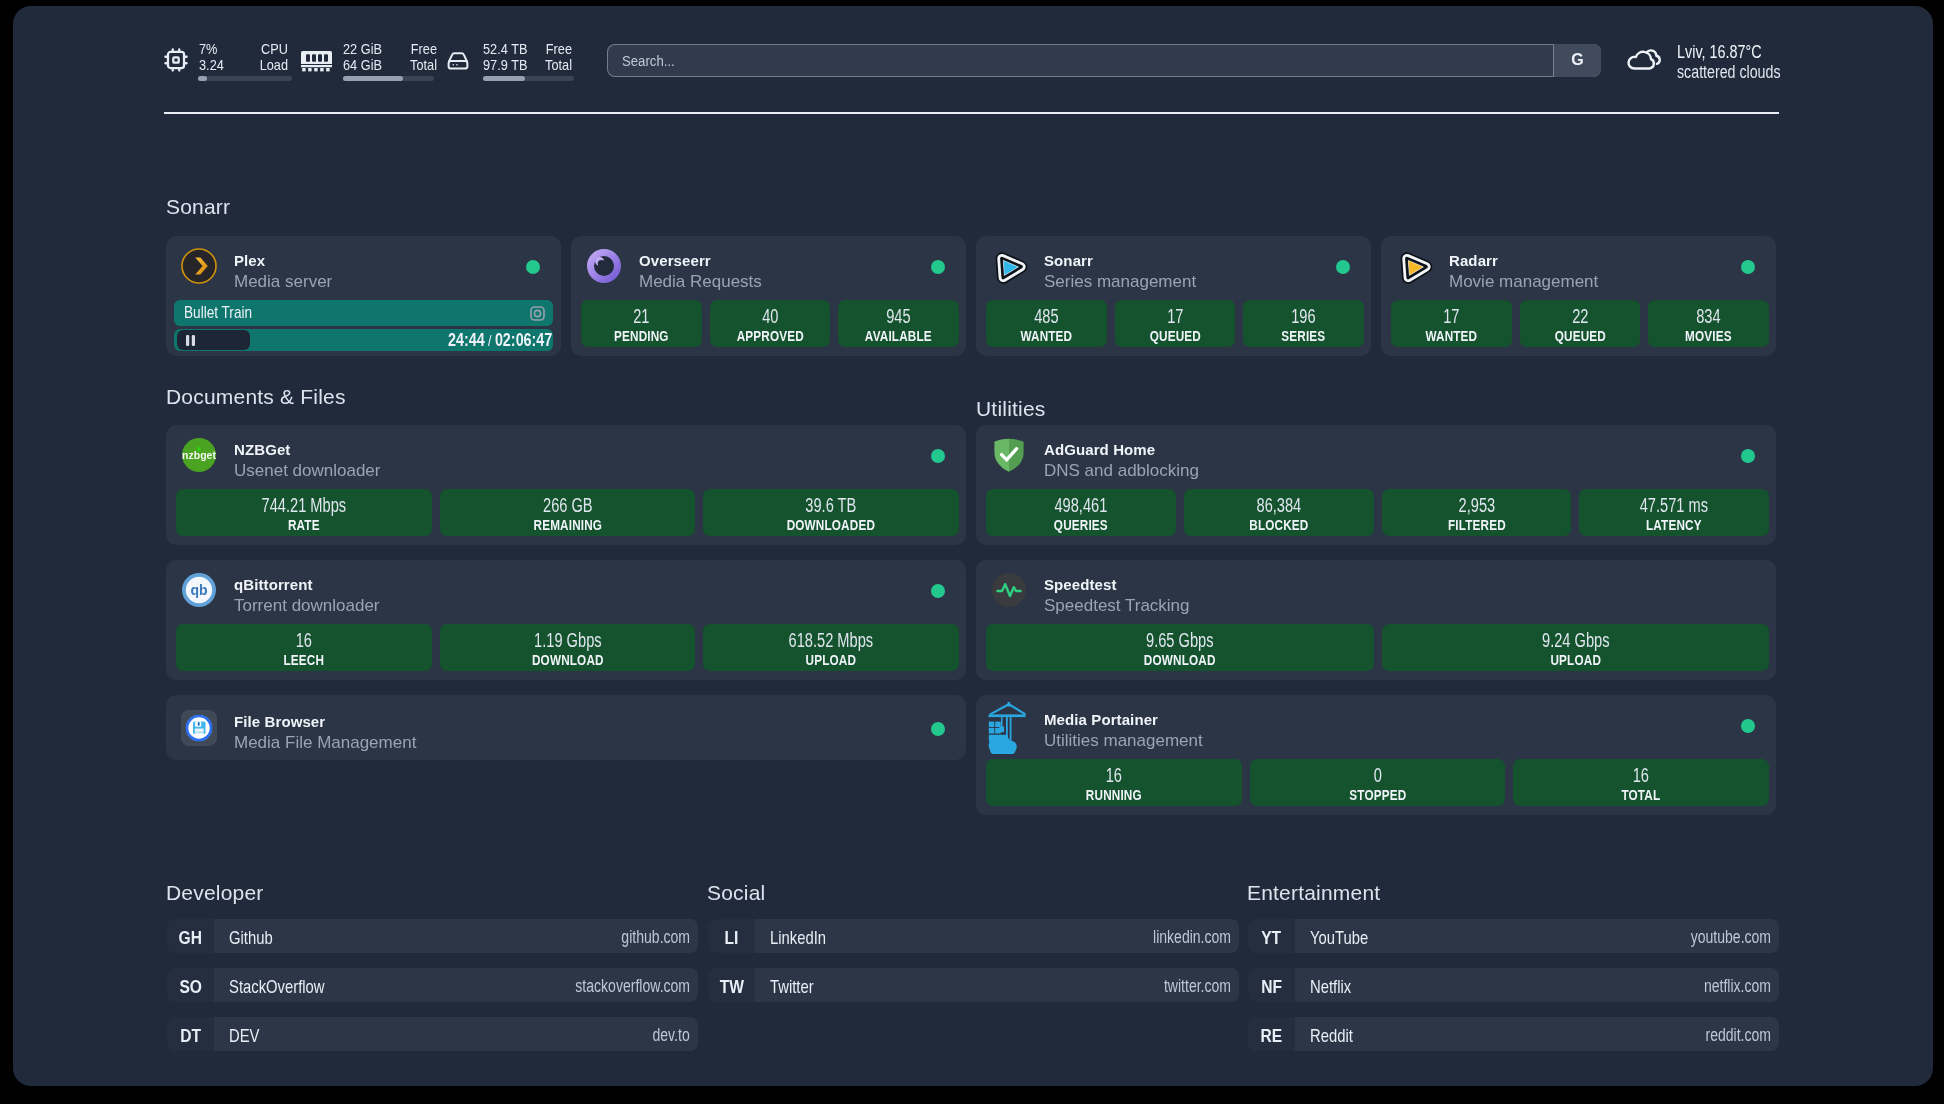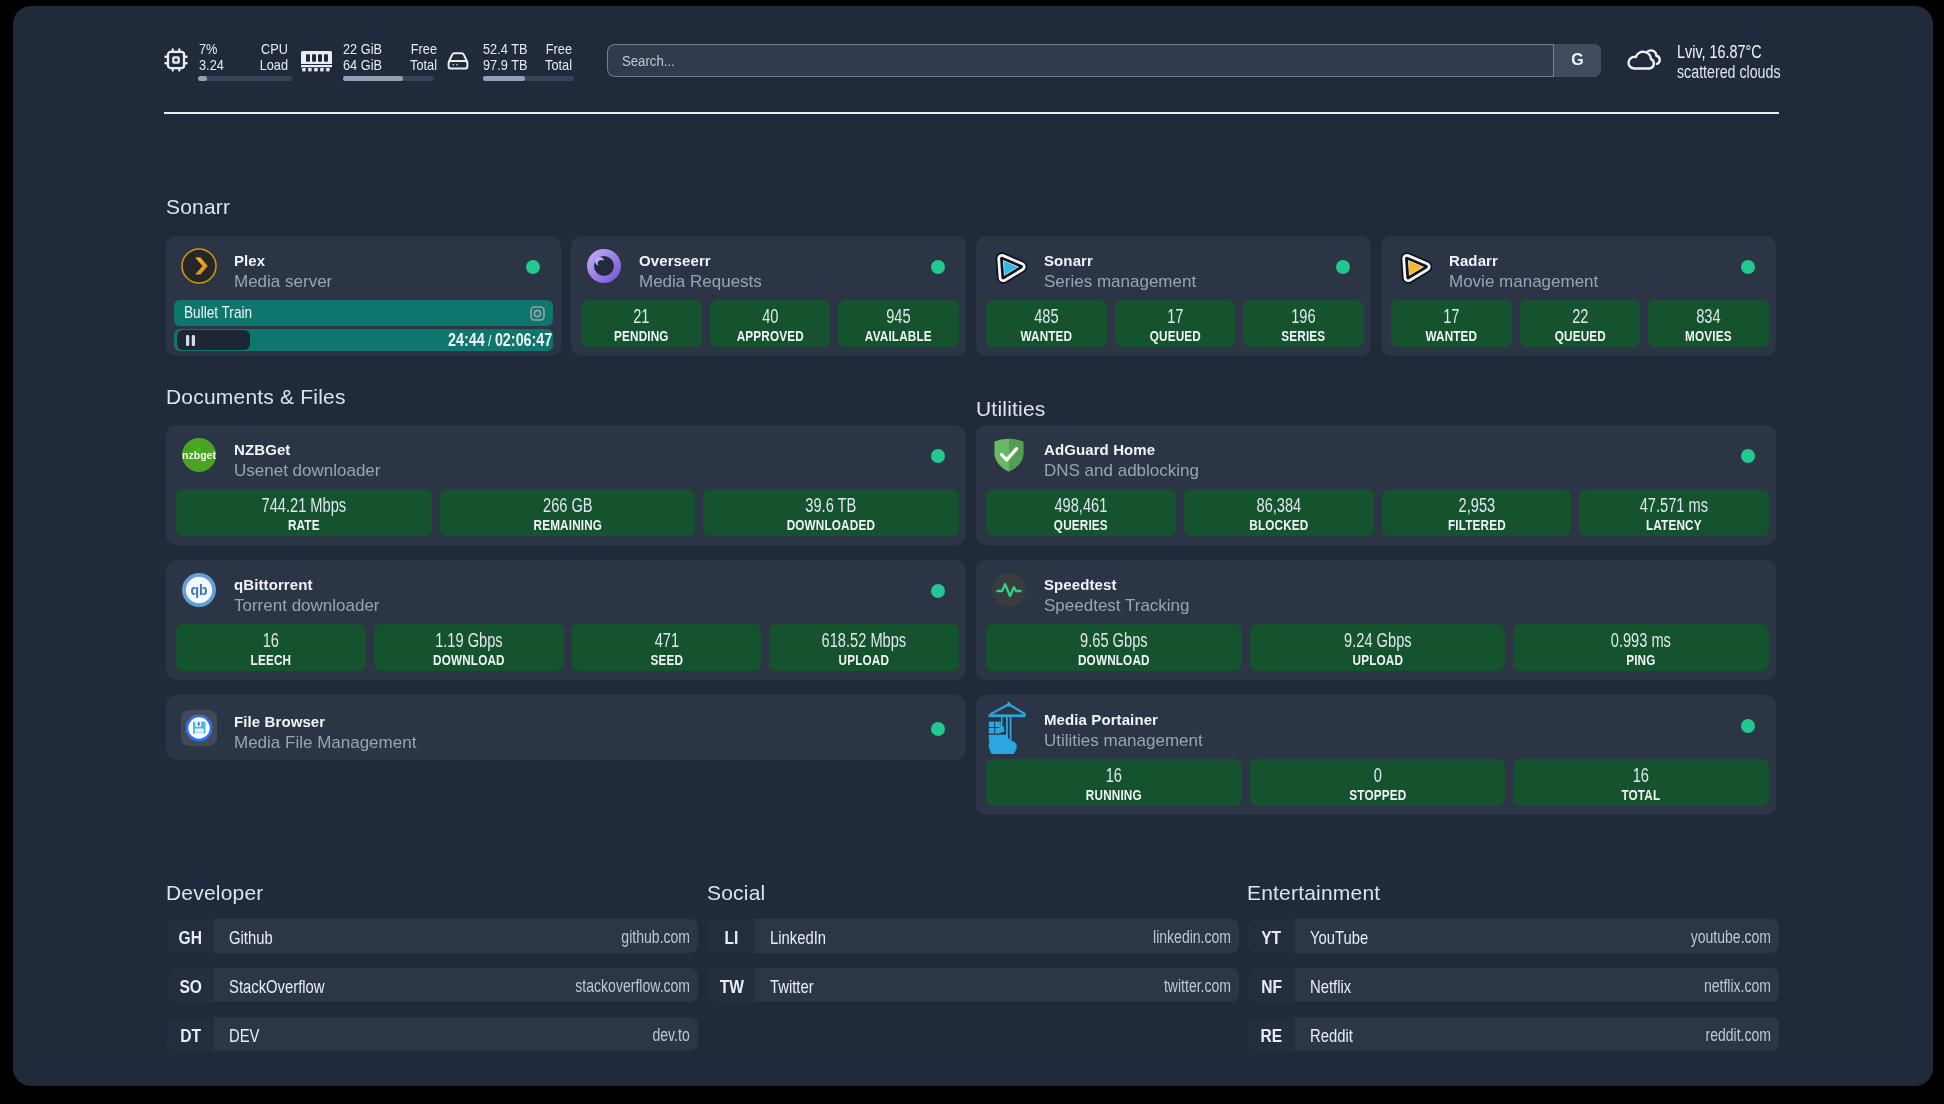--- a/index.html
+++ b/index.html
@@ -262,24 +262,20 @@
 <div class="stats">
       <div class="st">
         <div class="n">16</div>
         <div class="l">LEECH</div>
       </div>
       <div class="st">
         <div class="n">1.19 Gbps</div>
         <div class="l">DOWNLOAD</div>
       </div>
       <div class="st">
-        <div class="n">471</div>
-        <div class="l">SEED</div>
-      </div>
-      <div class="st">
         <div class="n">618.52 Mbps</div>
         <div class="l">UPLOAD</div>
       </div>
     </div>
 </div>
 
 <div class="card" style="left:166px;top:695px;width:800px;height:65px">
 <svg class="ic" style="top:15px" viewBox="0 0 36 36">
       <rect x="0" y="0" width="36" height="36" rx="8" fill="#3f4a56"></rect>
 <circle cx="18" cy="18" r="13" fill="#fff"></circle>
@@ -341,24 +337,20 @@
 <div class="ttl">Speedtest</div>
     <div class="sub">Speedtest Tracking</div>
 <div class="stats">
       <div class="st">
         <div class="n">9.65 Gbps</div>
         <div class="l">DOWNLOAD</div>
       </div>
       <div class="st">
         <div class="n">9.24 Gbps</div>
         <div class="l">UPLOAD</div>
-      </div>
-      <div class="st">
-        <div class="n">0.993 ms</div>
-        <div class="l">PING</div>
       </div>
     </div>
 </div>
 
 <div class="card" style="left:976px;top:695px;width:800px;height:120px">
 <svg class="ic" style="left:12px;top:7px;width:38px;height:52px" viewBox="0 0 38 52" fill="#2aa7e0">
 <rect x="19.6" y="0" width="2.5" height="4.5"></rect>
 <path d="M20.8 2.2 L2.2 12.4 M20.8 2.2 L37.5 12.4" stroke="#2aa7e0" stroke-width="2.2" fill="none"></path>
 <rect x="0.5" y="12.4" width="37" height="2.7"></rect>
 <rect x="18" y="15.1" width="1.8" height="23"></rect>

